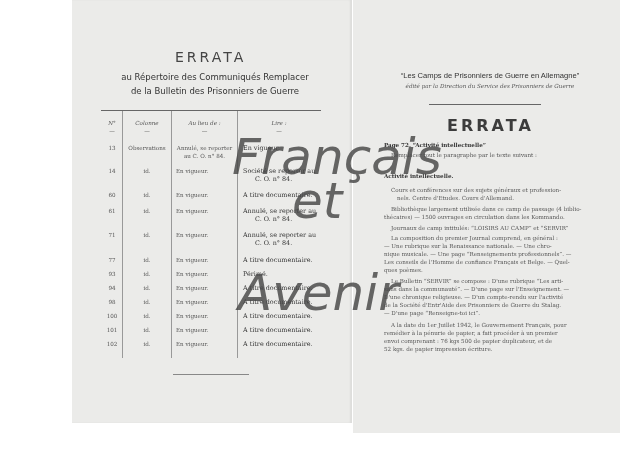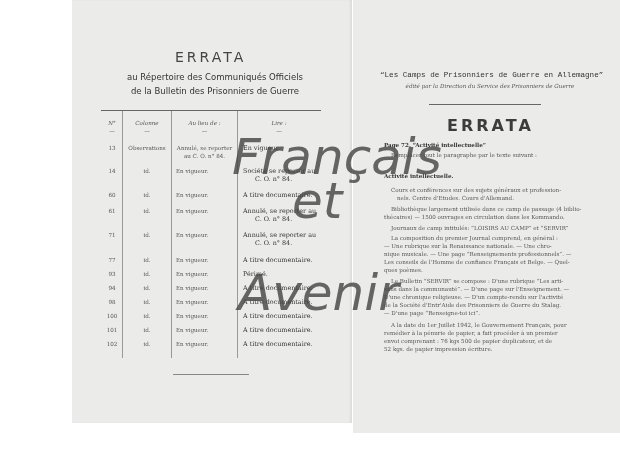--- a/index.html
+++ b/index.html
@@ -20,21 +20,21 @@
     .bold { font-weight:bold; color:#333; }
     .watermark { position:absolute; font-family:"DejaVu Sans", sans-serif; font-style:italic;
       color:rgba(70,70,70,0.82); font-size:48px; line-height:1; white-space:nowrap; }
   </style>
 </head>
 <body>
 
 <div id="left-page" class="page"></div>
 
 <div class="abs title-sans" style="left:175px; top:49px; font-size:14px;">ERRATA</div>
-<div class="abs sub-sans" style="left:110px; top:70px; width:210px;">au Répertoire des Communiqués Officiels</div>
+<div class="abs sub-sans" style="left:110px; top:70px; width:210px;">au Répertoire des Communiqués Remplacer</div>
 <div class="abs sub-sans" style="left:110px; top:84px; width:210px;">de la Bulletin des Prisonniers de Guerre</div>
 
 <div class="rule" style="left:101px; top:110px; width:220px; background:#666;"></div>
 <div class="vline" style="left:122px; top:111px; height:247px;"></div>
 <div class="vline" style="left:171px; top:111px; height:247px;"></div>
 <div class="vline" style="left:237px; top:111px; height:247px;"></div>
 
 <div id="errata-table">
 
   <div class="cell hdr" style="left:103px; top:119px; width:18px; text-align:center;">N°</div>
@@ -108,21 +108,21 @@
   <div class="cell" style="left:103px; top:340px; width:18px; text-align:center;">102</div>
   <div class="cell" style="left:123px; top:340px; width:48px; text-align:center;">id.</div>
   <div class="cell" style="left:176px; top:340px;">En vigueur.</div>
   <div class="cell lire" style="left:243px; top:340px;">A titre documentaire.</div>
 </div>
 
 <div class="rule" style="left:173px; top:374px; width:76px; background:#888;"></div>
 
 <div id="right-page" class="page"></div>
 
-<div class="abs" style="left:380px; top:71px; width:220px; text-align:center; font-family:Liberation Mono, monospace; font-size:7.6px; color:#333; white-space:nowrap;">“Les Camps de Prisonniers de Guerre en Allemagne”</div>
+<div class="abs" style="left:380px; top:71px; width:220px; text-align:center; font-family:Liberation Sans, sans-serif; font-size:7.6px; color:#333; white-space:nowrap;">“Les Camps de Prisonniers de Guerre en Allemagne”</div>
 <div class="abs" style="left:380px; top:83px; width:220px; text-align:center; font-size:5.6px; font-style:italic; color:#555; white-space:nowrap;">édité par la Direction du Service des Prisonniers de Guerre</div>
 <div class="rule" style="left:429px; top:104px; width:112px; background:#666;"></div>
 
 <div class="abs title-sans" style="left:447px; top:116px; font-size:16px; font-weight:bold; color:#3c3c3c;">ERRATA</div>
 
 <div class="r-text bold" style="left:384px; top:141px; white-space:nowrap;">Page 72.  “Activité intellectuelle”</div>
 <div class="r-text" style="left:391px; top:151px; white-space:nowrap;">Remplacer tout le paragraphe par le texte suivant :</div>
 <div class="r-text bold" style="left:384px; top:172px; white-space:nowrap;">Activité intellectuelle.</div>
 
 <div>

